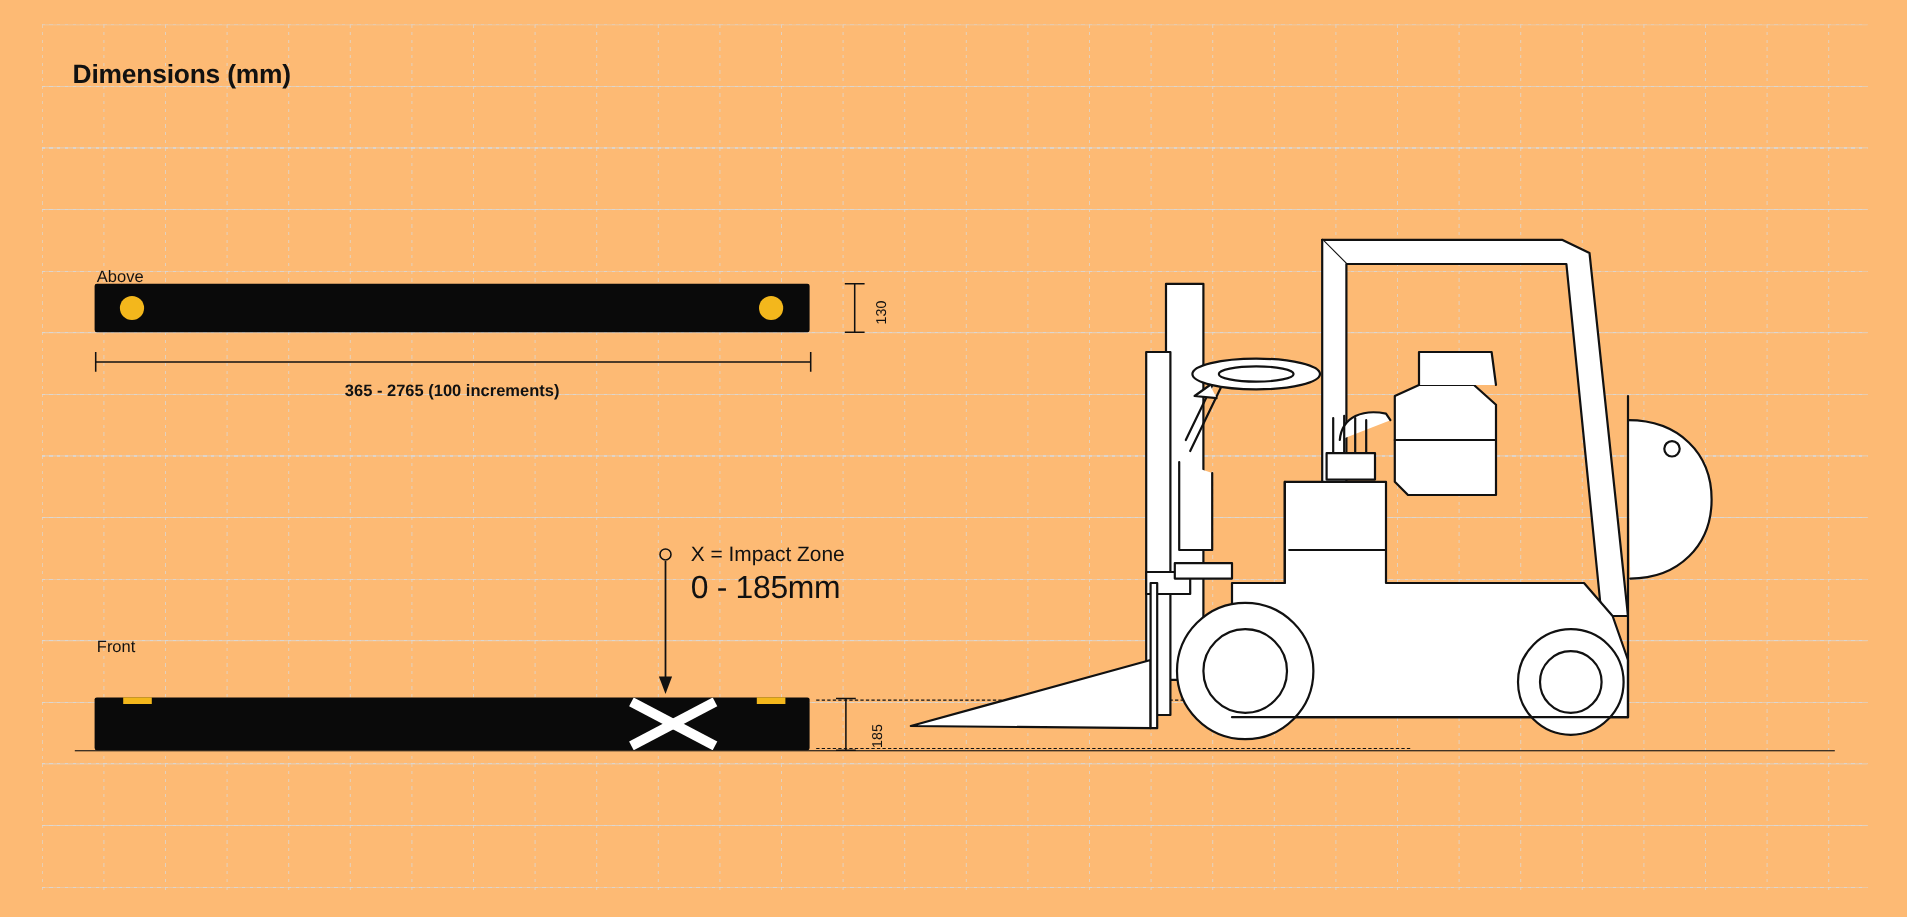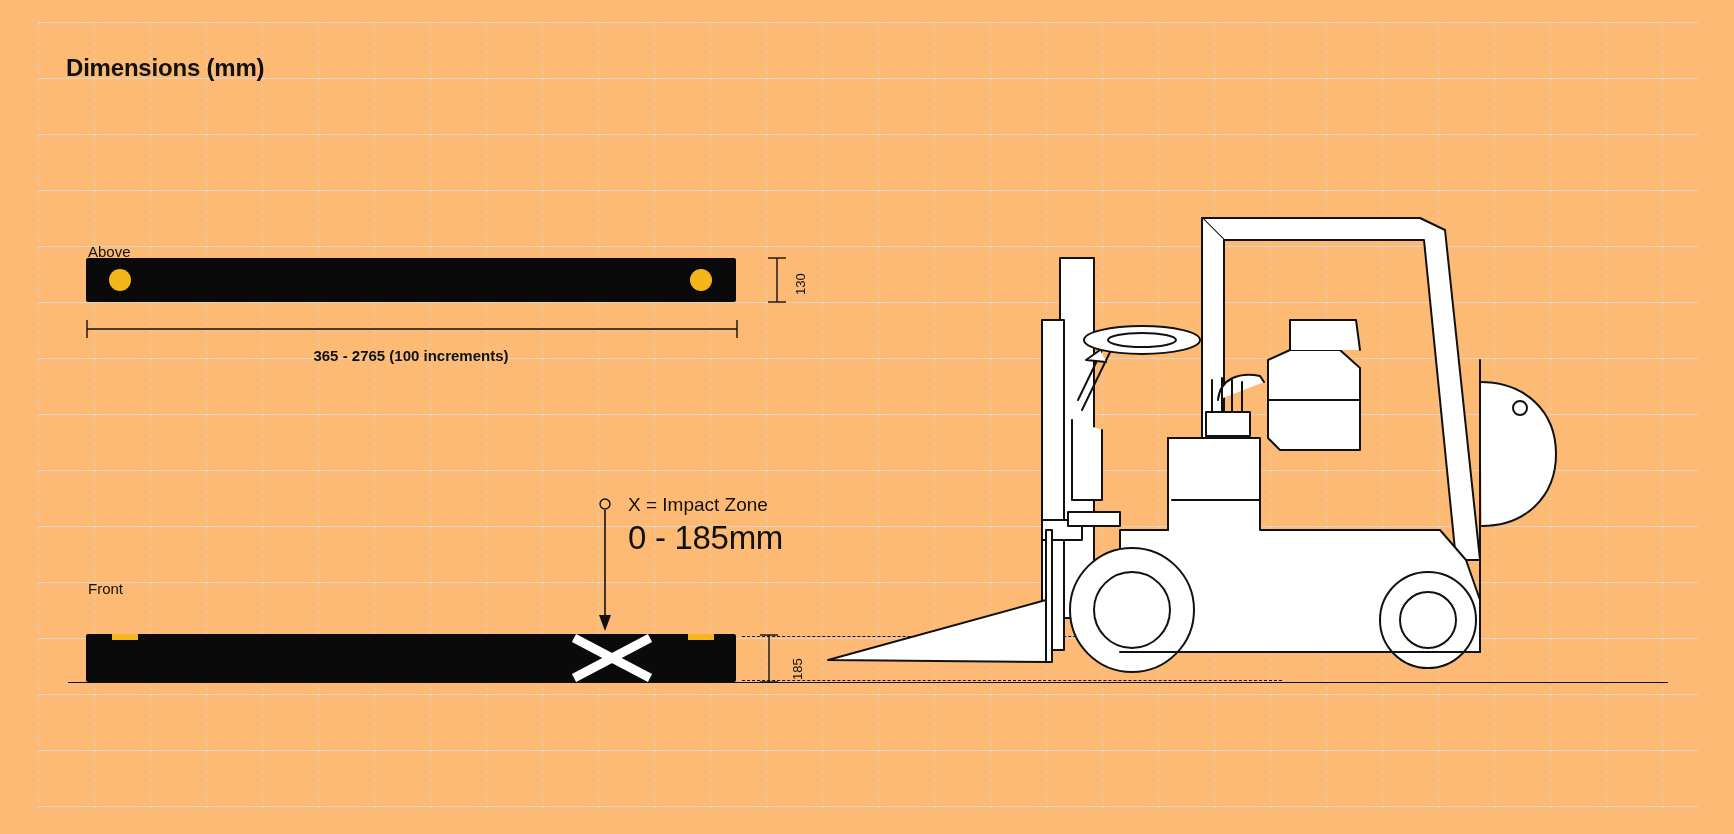--- a/index.html
+++ b/index.html
@@ -135,21 +135,21 @@
     position: absolute;
     left: 628px;
     top: 494px;
     font-size: 19px;
     color: #111111;
   }
   #impact-value {
     position: absolute;
     left: 628px;
     top: 519px;
-    font-size: 33px;
+    font-size: 29px;
     color: #111111;
     letter-spacing: -0.3px;
   }
 
   
   #bar-front {
     left: 86px;
     top: 634px;
     width: 650px;
     height: 48px;

